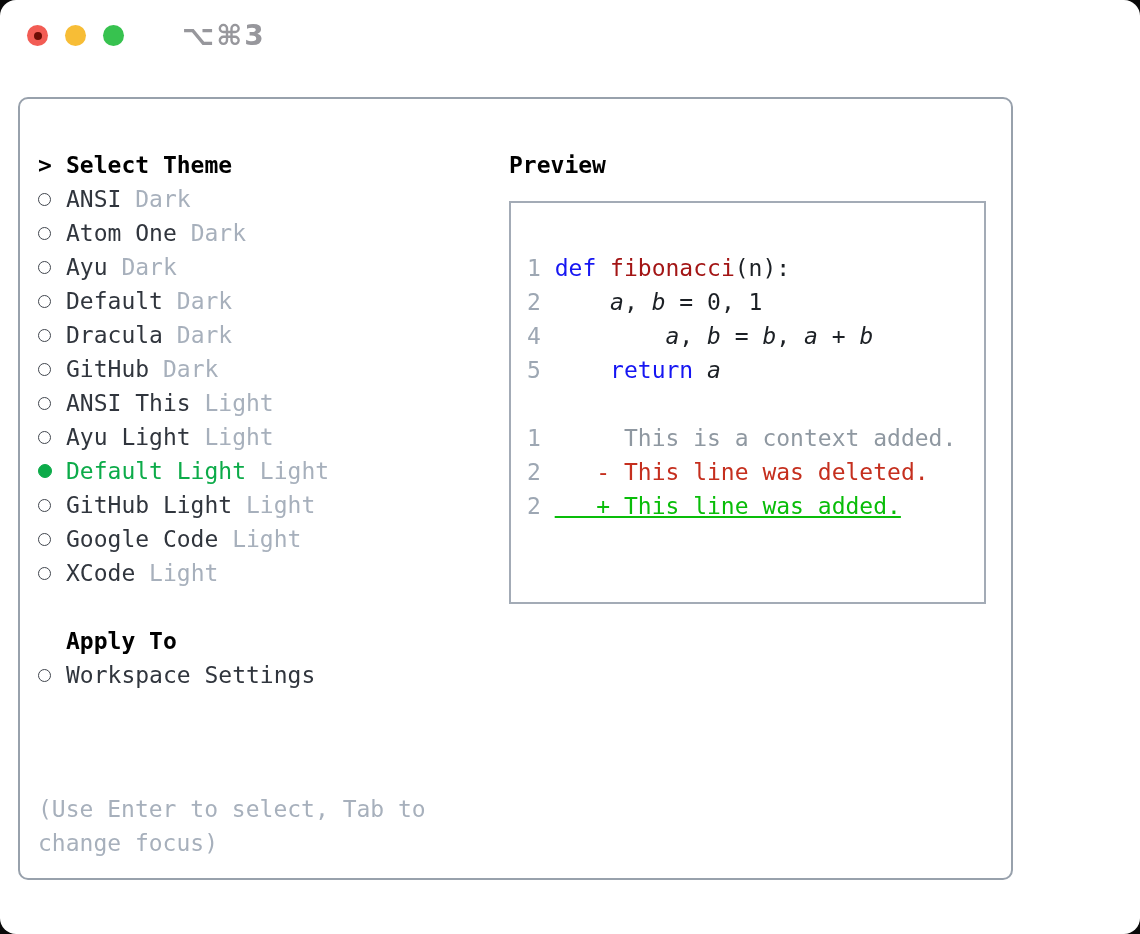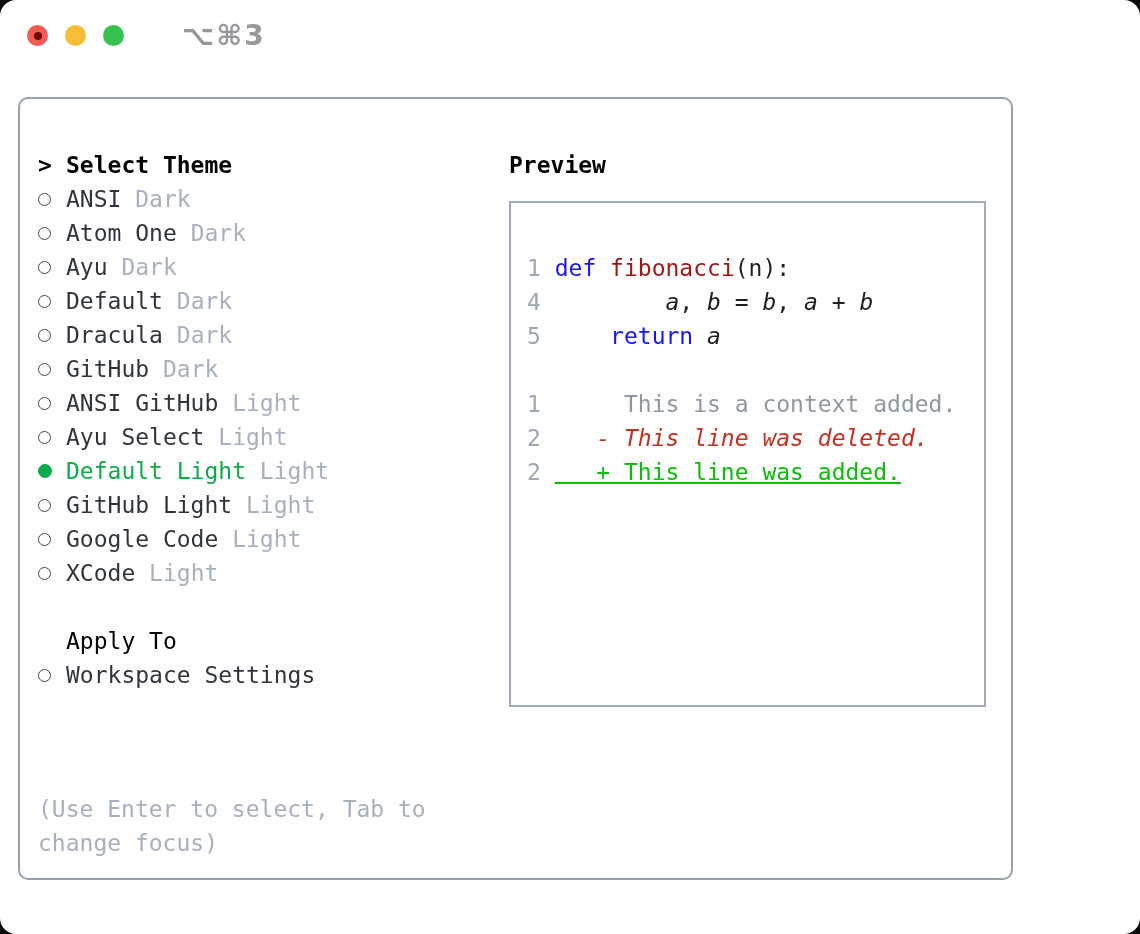--- a/index.html
+++ b/index.html
@@ -74,21 +74,21 @@
     width: 13px; height: 13px;
     border: 1.5px solid var(--radio_outline);
     border-radius: 50%;
   }
   .radio.sel {
     width: 14px; height: 14px;
     border-color: var(--accent_green);
     background: var(--accent_green);
   }
   .section-title { font-weight: bold; color: var(--title_text); }
-  .section-title.plain-weight { font-weight: normal; }
+  .section-title.plain-weight { font-weight: bold; }
   .opt-name { color: var(--item_text); }
   .opt-name.sel { color: var(--accent_green); }
   .opt-variant { color: var(--muted); margin-left: 0.602em; }
 
   .left-col  { position: absolute; left: 18px; top: 49px; }
   .apply-col { position: absolute; left: 18px; top: 525px; }
 
   .hint {
     position: absolute;
     left: 18px; top: 661px;
@@ -103,40 +103,40 @@
     position: absolute;
     left: 489px; top: 49px;
     height: 34px; line-height: 34px;
     font-weight: bold;
     color: var(--title_text);
     text-align: right;
   }
   .preview-box {
     position: absolute;
     left: 489px; top: 102px;
-    width: 477px; height: 506px;
+    width: 477px; height: 403px;
     border: 2px solid var(--preview_border);
     background: #fff;
     padding: 48px 0 0 16px;
     overflow: hidden;
   }
   .pline {
     height: 34px;
     line-height: 34px;
     white-space: pre;
     font-size: 23px;
     color: var(--code_text);
   }
   .lnum { color: var(--line_number); }
   .seg.kw    { color: var(--keyword_blue); }
   .seg.fn    { color: var(--function_red); }
   .seg.var   { font-style: italic; color: var(--code_text); }
   .seg.plain { color: var(--code_text); }
   .seg.ctx   { color: var(--context_gray); }
-  .seg.del   { color: var(--diff_del); font-style: italic; }
+  .seg.del   { color: var(--diff_del); }
   .seg.add   { color: var(--diff_add); text-decoration: underline; }
 </style>
 </head>
 <body>
 
 <div class="window">
 
   <div class="titlebar">
     <span class="tl red">
         <span class="tl-core"></span>
@@ -153,22 +153,22 @@
         <span class="marker"><span class="cursor-glyph">&gt;</span></span>
         <span class="section-title">Select Theme</span>
       </div>
       <div id="theme-list">
           <div class="row"><span class="marker"><span class="radio"></span></span><span class="opt-name">ANSI</span><span class="opt-variant">Dark</span></div>
           <div class="row"><span class="marker"><span class="radio"></span></span><span class="opt-name">Atom One</span><span class="opt-variant">Dark</span></div>
           <div class="row"><span class="marker"><span class="radio"></span></span><span class="opt-name">Ayu</span><span class="opt-variant">Dark</span></div>
           <div class="row"><span class="marker"><span class="radio"></span></span><span class="opt-name">Default</span><span class="opt-variant">Dark</span></div>
           <div class="row"><span class="marker"><span class="radio"></span></span><span class="opt-name">Dracula</span><span class="opt-variant">Dark</span></div>
           <div class="row"><span class="marker"><span class="radio"></span></span><span class="opt-name">GitHub</span><span class="opt-variant">Dark</span></div>
-          <div class="row"><span class="marker"><span class="radio"></span></span><span class="opt-name">ANSI GitHub</span><span class="opt-variant">Light</span></div>
-          <div class="row"><span class="marker"><span class="radio"></span></span><span class="opt-name">Ayu Select</span><span class="opt-variant">Light</span></div>
+          <div class="row"><span class="marker"><span class="radio"></span></span><span class="opt-name">ANSI This</span><span class="opt-variant">Light</span></div>
+          <div class="row"><span class="marker"><span class="radio"></span></span><span class="opt-name">Ayu Light</span><span class="opt-variant">Light</span></div>
           <div class="row"><span class="marker"><span class="radio sel"></span></span><span class="opt-name sel">Default Light</span><span class="opt-variant">Light</span></div>
           <div class="row"><span class="marker"><span class="radio"></span></span><span class="opt-name">GitHub Light</span><span class="opt-variant">Light</span></div>
           <div class="row"><span class="marker"><span class="radio"></span></span><span class="opt-name">Google Code</span><span class="opt-variant">Light</span></div>
           <div class="row"><span class="marker"><span class="radio"></span></span><span class="opt-name">XCode</span><span class="opt-variant">Light</span></div>
         </div>
     </div>
 
     <div class="apply-col">
       <div class="row">
         <span class="marker"></span>
@@ -178,20 +178,21 @@
           <div class="row"><span class="marker"><span class="radio"></span></span><span class="opt-name">Workspace Settings</span></div>
         </div>
     </div>
 
     <div class="hint">(Use Enter to select, Tab to change focus)</div>
 
     <div class="preview-title">Preview</div>
     <div class="preview-box">
       <div id="preview-lines">
           <div class="pline"><span class="lnum">1 </span><span class="seg kw">def</span><span class="seg plain"> </span><span class="seg fn">fibonacci</span><span class="seg plain">(n):</span></div>
+          <div class="pline"><span class="lnum">2 </span><span class="seg plain">    </span><span class="seg var">a</span><span class="seg plain">, </span><span class="seg var">b</span><span class="seg plain"> = 0, 1</span></div>
           <div class="pline"><span class="lnum">4 </span><span class="seg plain">        </span><span class="seg var">a</span><span class="seg plain">, </span><span class="seg var">b</span><span class="seg plain"> = </span><span class="seg var">b</span><span class="seg plain">, </span><span class="seg var">a</span><span class="seg plain"> + </span><span class="seg var">b</span></div>
           <div class="pline"><span class="lnum">5 </span><span class="seg plain">    </span><span class="seg kw">return</span><span class="seg plain"> </span><span class="seg var">a</span></div>
           <div class="pline"><span class="lnum"></span></div>
           <div class="pline"><span class="lnum">1 </span><span class="seg ctx">     This is a context added.</span></div>
           <div class="pline"><span class="lnum">2 </span><span class="seg del">   - This line was deleted.</span></div>
           <div class="pline"><span class="lnum">2 </span><span class="seg add">   + This line was added.</span></div>
         </div>
     </div>
 
   </div>

